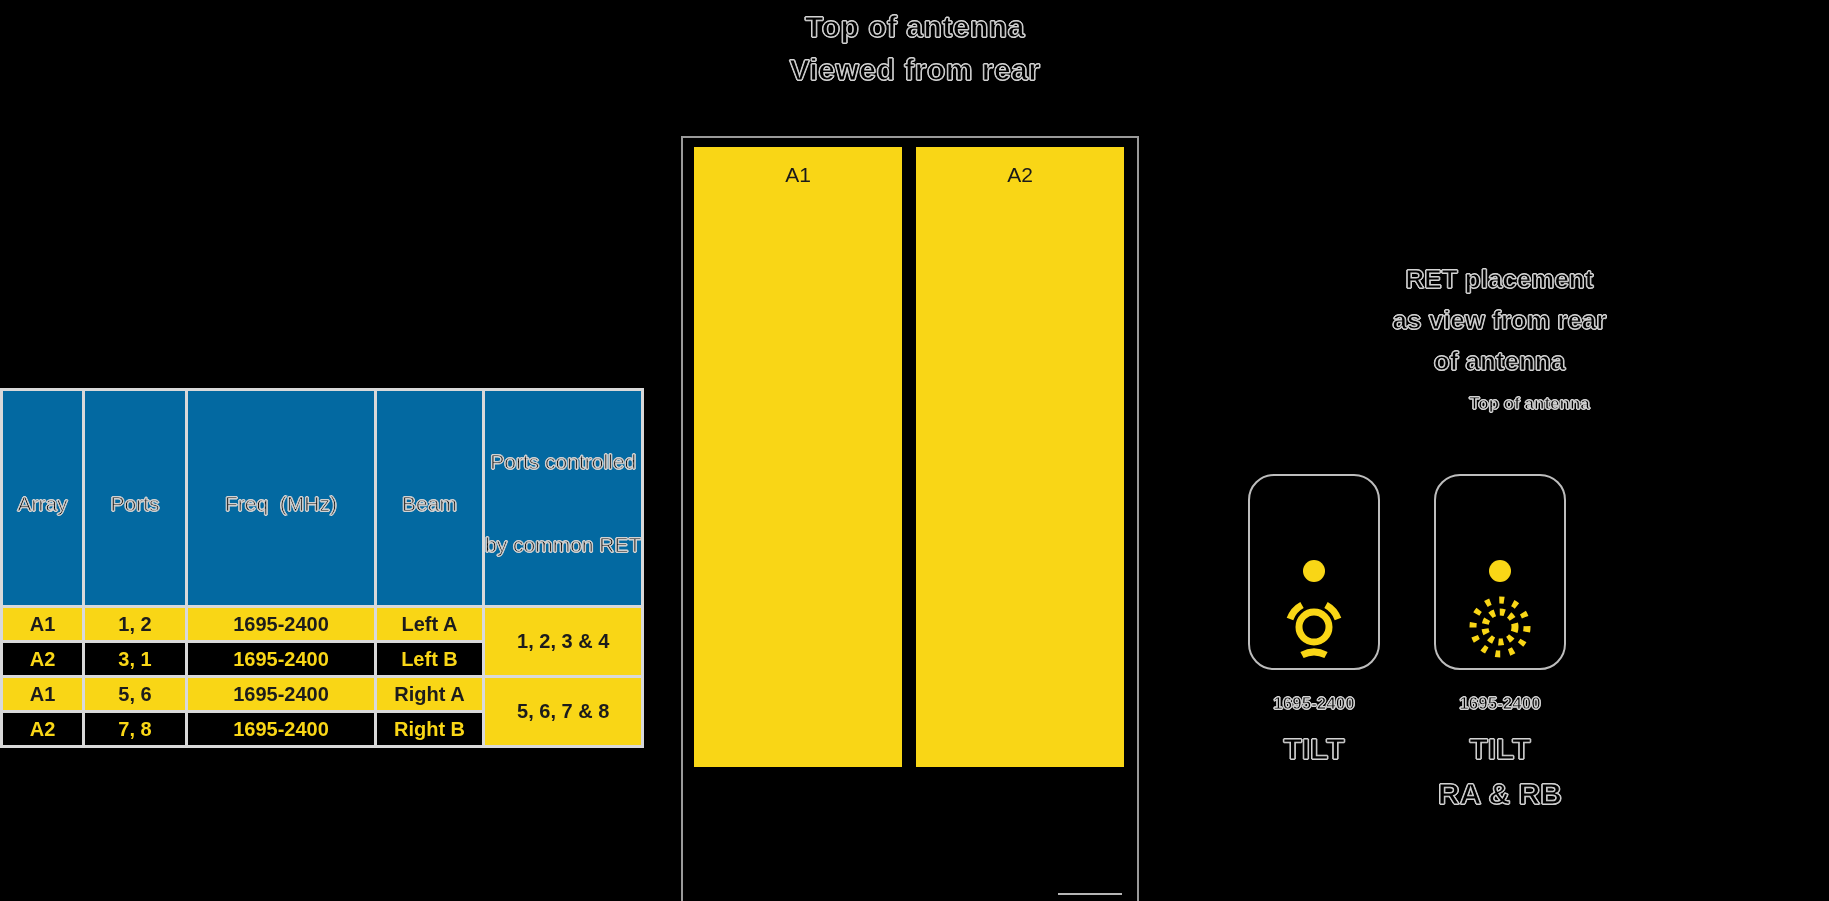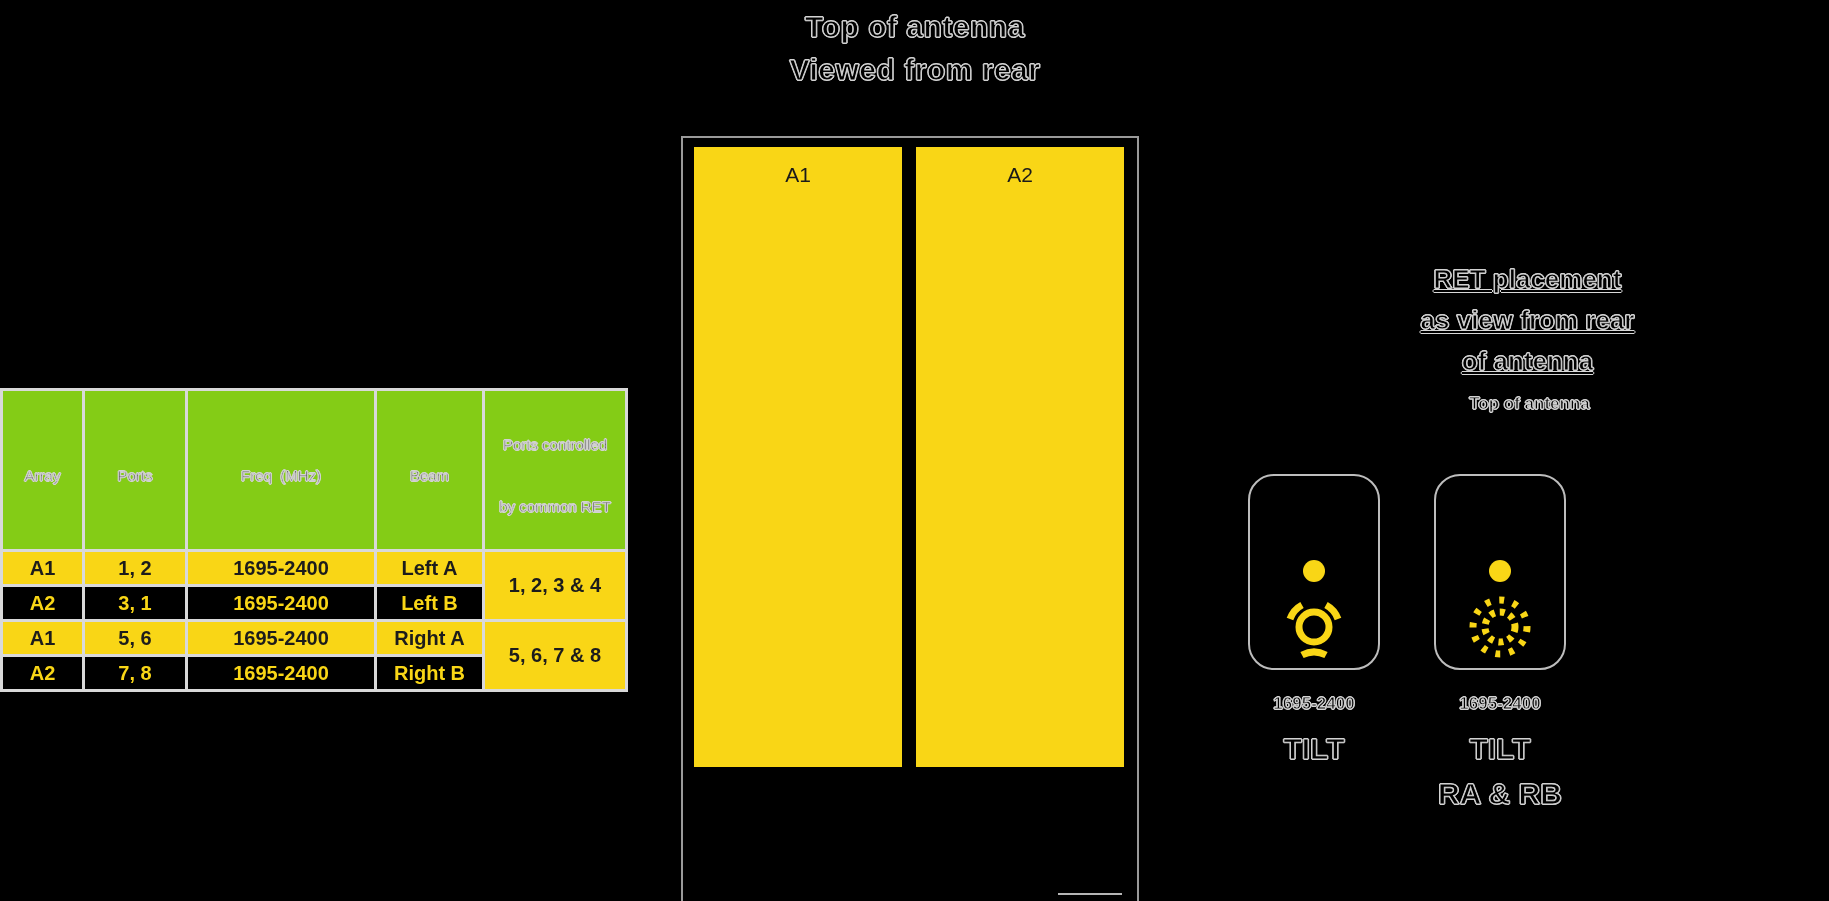--- a/index.html
+++ b/index.html
@@ -87,22 +87,22 @@
   #spec-table th, #spec-table td {
     padding: 0;
     margin: 0;
     text-align: center;
     vertical-align: middle;
     font-weight: bold;
     white-space: pre;
   }
   #spec-table th {
     height: 46px;
-    background: #84cc16;
-    font-size: 15px;
+    background: #0369a1;
+    font-size: 21px;
     font-weight: normal;
   }
   #spec-table th span { display: block; }
   .col-array   { width: 79px; }
   .col-ports   { width: 100px; }
   .col-freq    { width: 186px; }
   .col-beam    { width: 105px; }
   .col-common  { width: 140px; }
 
   #spec-table td { height: 32px; }
@@ -110,28 +110,27 @@
   tr.row-dark  td { background: #000000; color: #f9d616; }
   td.common-cell {
     background: #f9d616;
     color: #1c1c1c;
     font-size: 20px;
   }
 
   
   #ret-heading {
     position: absolute;
-    left: 1228px;
+    left: 1200px;
     top: 253px;
     width: 599px;
     text-align: center;
     font-size: 26px;
     font-weight: bold;
     line-height: 30px;
-    text-decoration: underline;
   }
   #ret-subheading {
     position: absolute;
     left: 1230px;
     top: 383px;
     width: 599px;
     text-align: center;
     font-size: 17px;
     font-weight: bold;
   }

